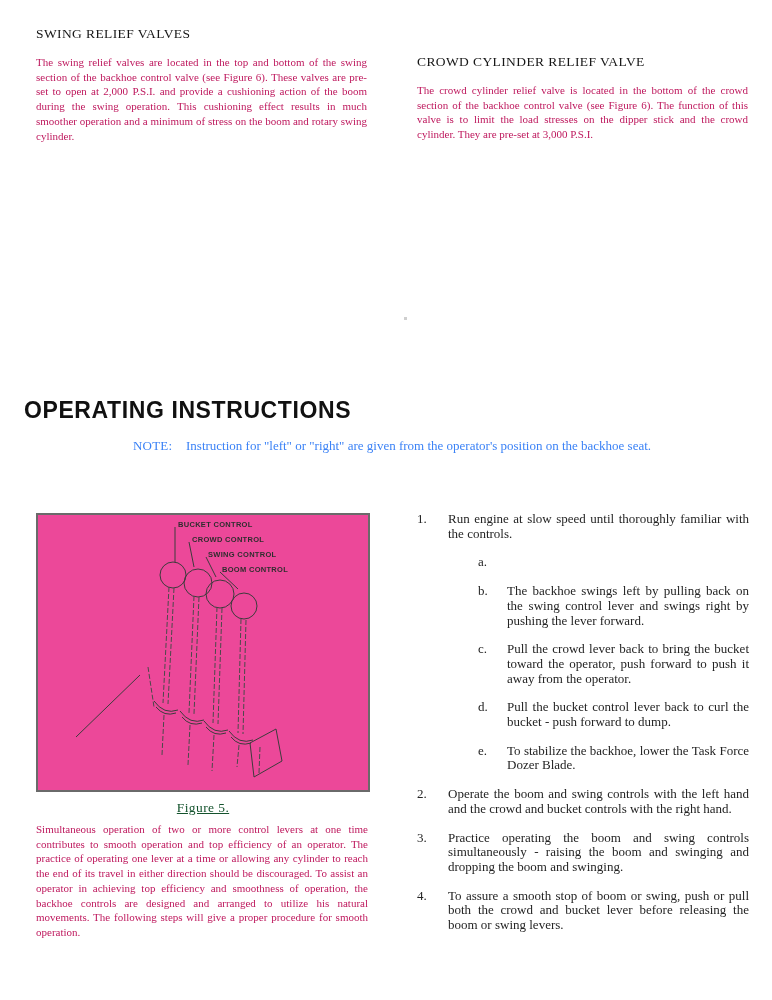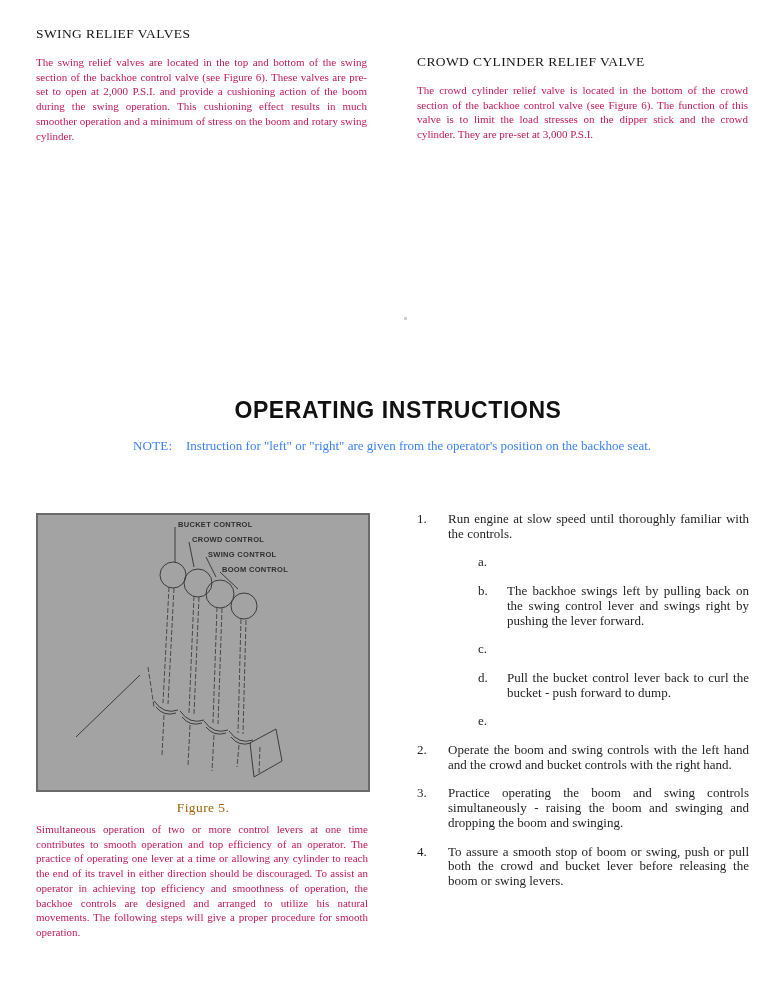--- a/index.html
+++ b/index.html
@@ -26,21 +26,21 @@
     line-height: 14.7px;
     text-align: justify;
     color: #be185d;
   }
   .col-left-top   { left: 36px;  top: 26px; width: 331px; }
   .col-right-top  { left: 417px; top: 26px; width: 331px; margin-top: 28px; }
   .col-left-top .body-text, .col-right-top .body-text { margin-top: 13px; }
 
   .main-title {
     left: 0; top: 397px; width: 772px;
-    text-align: center;
+    text-align: left;
     font-family: "Liberation Sans", sans-serif;
     font-weight: 800;
     font-size: 23px;
     letter-spacing: 0.6px;
     color: #111111;
     padding-left: 24px;
   }
   .note {
     left: 133px; top: 438px; width: 525px;
     display: grid;
@@ -49,28 +49,29 @@
     font-size: 13px;
     line-height: 15px;
     color: #3b82f6;
   }
   .note-label { letter-spacing: 0.2px; }
 
   .figure-box {
     left: 36px; top: 513px;
     width: 334px; height: 279px;
     border: 2px solid #6a6a6a;
-    background: #a3a3a3;
+    background: #ec4899;
   }
   .figure-caption {
     left: 36px; top: 800px; width: 334px;
     text-align: center;
     font-size: 13.5px;
     letter-spacing: 0.4px;
-    color: #a16207;
+    color: #14532d;
+    text-decoration: underline;
   }
   .col-left-bottom { left: 36px; top: 822px; width: 332px; }
 
   .instructions { left: 417px; top: 512px; width: 332px; }
   .instr-item {
     display: grid;
     grid-template-columns: 24px 1fr;
     margin-bottom: 14px;
     font-size: 13px;
     line-height: 14.7px;
@@ -186,27 +187,29 @@
     <div class="sub-list">
       <div class="sub-item">
         <span class="itm-num">a.</span>
       </div>
       <div class="sub-item">
         <span class="itm-num">b.</span>
         <span class="itm-text">The backhoe swings left by pulling back on the swing control lever and swings right by pushing the lever forward.</span>
       </div>
       <div class="sub-item">
         <span class="itm-num">c.</span>
+        <span class="itm-text">Pull the crowd lever back to bring the bucket toward the operator, push forward to push it away from the operator.</span>
       </div>
       <div class="sub-item">
         <span class="itm-num">d.</span>
         <span class="itm-text">Pull the bucket control lever back to curl the bucket - push forward to dump.</span>
       </div>
       <div class="sub-item">
         <span class="itm-num">e.</span>
+        <span class="itm-text">To stabilize the backhoe, lower the Task Force Dozer Blade.</span>
       </div>
     </div>
 
     <div class="instr-item">
       <span class="itm-num">2.</span>
       <span class="itm-text">Operate the boom and swing controls with the left hand and the crowd and bucket controls with the right hand.</span>
     </div>
 
     <div class="instr-item">
       <span class="itm-num">3.</span>

